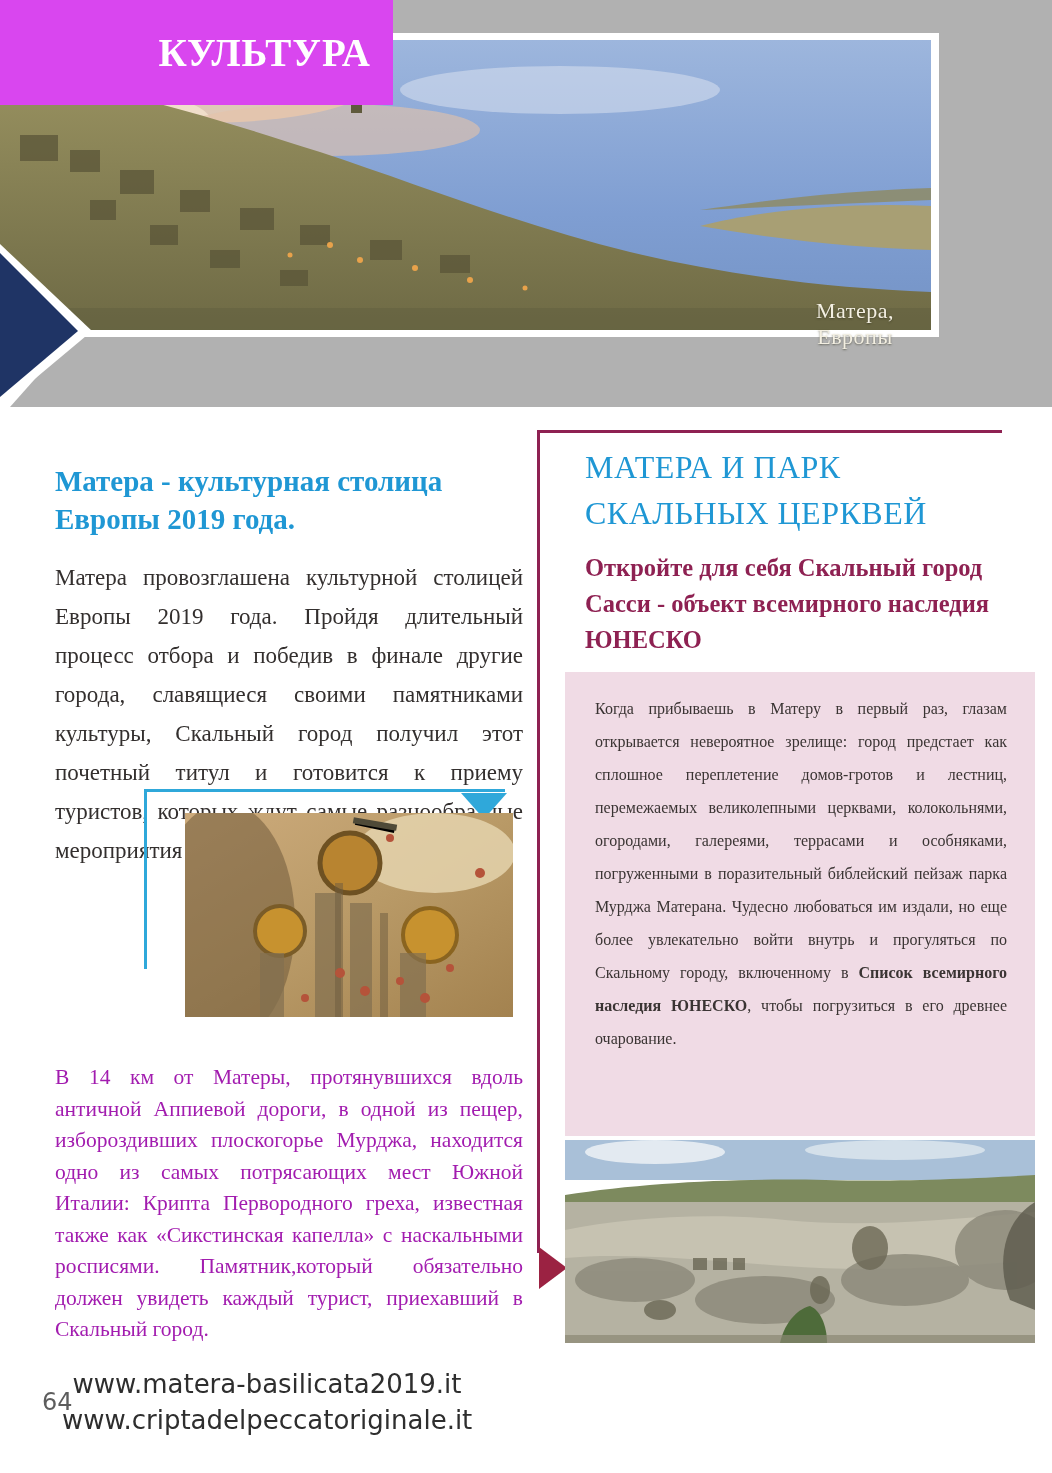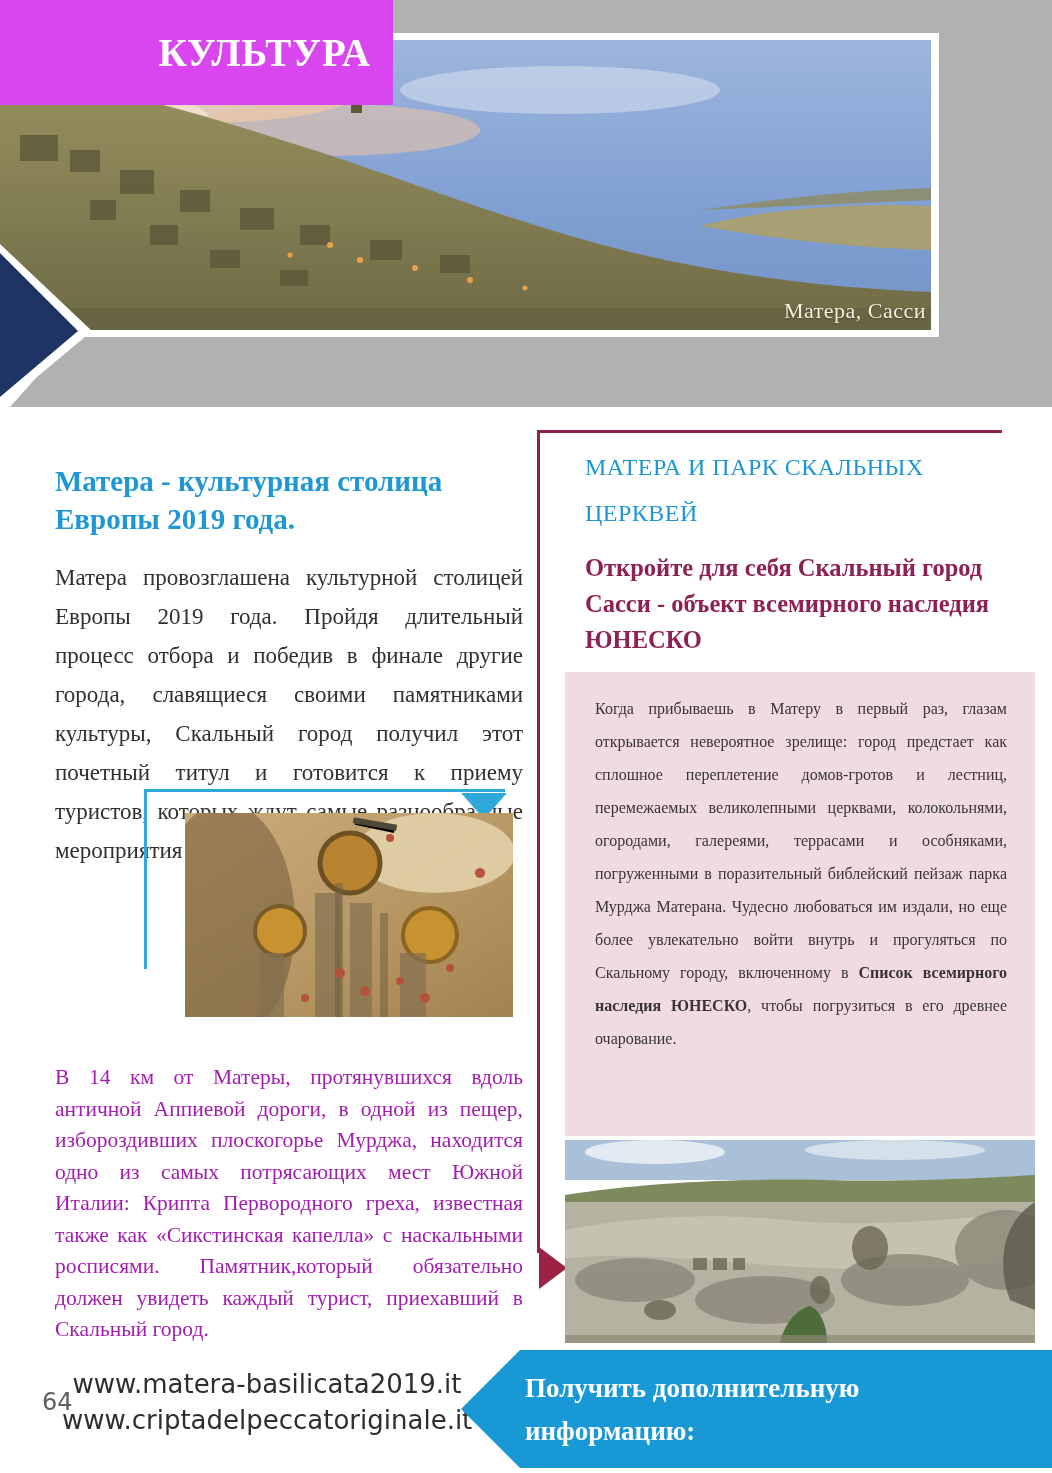--- a/index.html
+++ b/index.html
@@ -37,21 +37,21 @@
             font-family:"DejaVu Sans","Liberation Sans",sans-serif;}
   .links{position:absolute;left:62px;top:1366px;width:410px;text-align:center;
          font-family:"DejaVu Sans","Liberation Sans",sans-serif;color:#2e2e2e;font-size:26px;line-height:36px;}
   .links a{color:#2e2e2e;text-decoration:none;display:block;}
   
   .rline-h{position:absolute;left:537px;top:430px;width:465px;height:3px;background:#8e2152;}
   .rline-v{position:absolute;left:537px;top:430px;width:3px;height:823px;background:#8e2152;}
   .rtri{position:absolute;left:539px;top:1247px;width:0;height:0;
         border-top:21px solid transparent;border-bottom:21px solid transparent;
         border-left:28px solid #9b2242;}
-  .rh1{position:absolute;left:585px;top:444px;width:440px;color:#1f97d4;font-size:24px;
+  .rh1{position:absolute;left:585px;top:444px;width:440px;color:#1f97d4;font-size:32px;
        line-height:46px;letter-spacing:.5px;}
   .rh2{position:absolute;left:585px;top:550px;width:425px;color:#8e2152;font-size:24.5px;
        line-height:36px;font-weight:700;}
   .infobox{position:absolute;left:565px;top:672px;width:470px;height:464px;background:#f0dbe5;
            box-sizing:border-box;padding:20px 28px 0 30px;color:#3a3433;font-size:16px;
            line-height:33px;text-align:justify;}
   .infobox b{font-weight:bold;}
   .murgia{position:absolute;left:565px;top:1140px;width:470px;height:203px;}
   .murgia svg{display:block;width:100%;height:100%;}
   
@@ -108,21 +108,21 @@
         <circle cx="330" cy="205" r="3"></circle>
           <circle cx="360" cy="220" r="3"></circle>
           <circle cx="415" cy="228" r="3"></circle>
         <circle cx="470" cy="240" r="3"></circle>
           <circle cx="290" cy="215" r="2.5"></circle>
           <circle cx="525" cy="248" r="2.5"></circle>
       </g>
       <rect x="0" y="268" width="931" height="22" fill="#63603f" opacity="0.55"></rect>
     </svg>
   </div>
-  <div class="hero-caption">Матера, Сасси</div>
+  <div class="hero-caption">Матера, Европы</div>
 
   <div class="gray-cut"></div>
 
   <div class="masthead">
     <span>КУЛЬТУРА</span>
   </div>
 
   <svg class="navy-arrow" viewBox="0 0 96 172">
     <polygon points="0,4 92,91 0,168" fill="#ffffff"></polygon>
     <polygon points="0,13 78,91 0,157" fill="#1f3465"></polygon>
@@ -215,17 +215,14 @@
           <ellipse cx="305" cy="108" rx="18" ry="22"></ellipse>
         <ellipse cx="255" cy="150" rx="10" ry="14"></ellipse>
           <ellipse cx="95" cy="170" rx="16" ry="10"></ellipse>
       </g>
       <path d="M470,62 C440,80 430,120 445,160 L470,170 Z" fill="#5d5a4c" opacity="0.8"></path>
       <path d="M215,203 C220,180 235,168 245,166 C255,170 262,185 262,203 Z" fill="#4e6b3a"></path>
       <rect x="0" y="195" width="470" height="8" fill="#8a8774" opacity="0.7"></rect>
     </svg>
   </div>
 
-  <div class="banner">
-    <div>Получить дополнительную информацию:</div>
-  </div>
 
 </div>
 
 </body></html>

